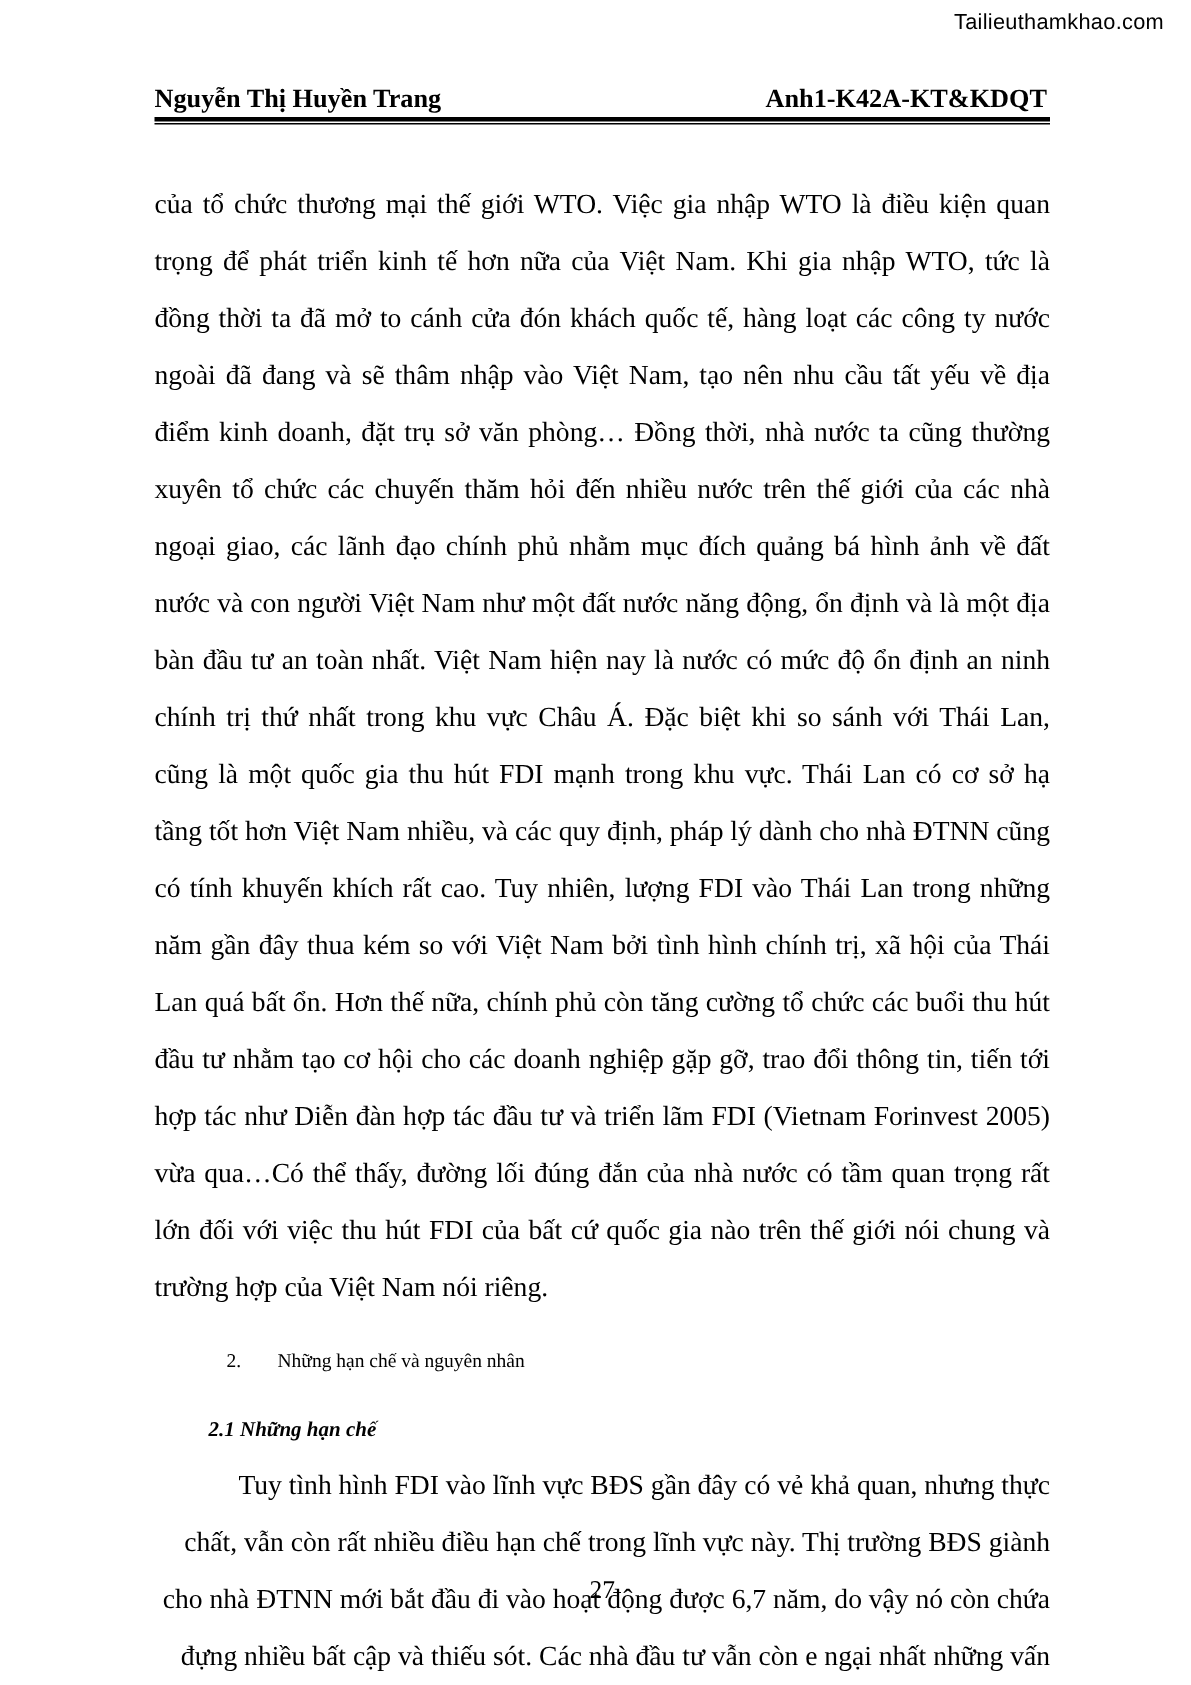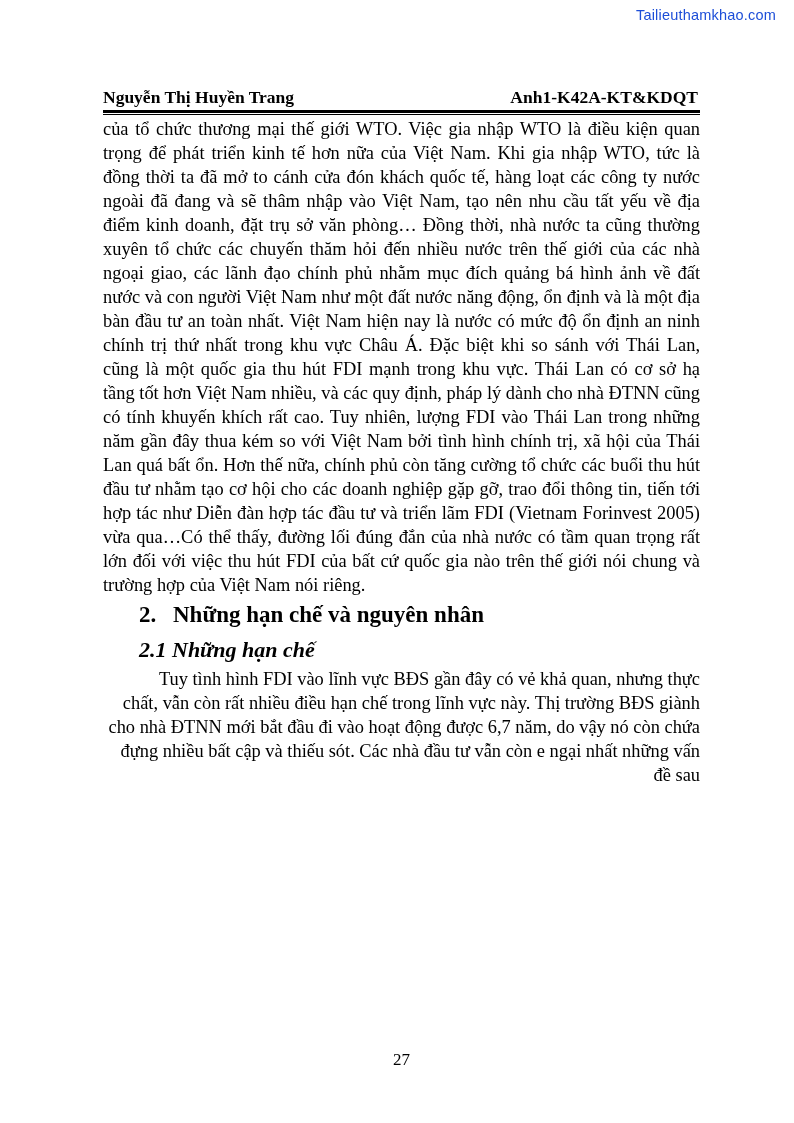--- a/index.html
+++ b/index.html
@@ -17,37 +17,37 @@
   }
 
   
   .watermark {
     position: absolute;
     top: 7px;
     right: 18px;
     font-family: "Liberation Sans", "DejaVu Sans", sans-serif;
     font-size: 14.5px;
     letter-spacing: 0.2px;
-    color: #1d4ed8;
+    color: #000000;
     white-space: nowrap;
   }
 
   
   .page {
     position: absolute;
     left: 103px;
     top: 0;
     width: 597px;
     height: 1123px;
   }
 
   
   .doc-header {
     position: absolute;
-    top: 88px;
+    top: 56px;
     left: 0;
     width: 597px;
     text-align: right;
   }
   .doc-header-row {
     display: flex;
     justify-content: space-between;
     align-items: baseline;
     font-size: 17.5px;
     line-height: 1.1;
@@ -72,52 +72,52 @@
   
   .doc-body {
     position: absolute;
     top: 117px;
     left: 0;
     width: 597px;
   }
   p.para {
     margin: 0;
     font-size: 18.4px;
-    line-height: 24px;
+    line-height: 38px;
     text-align: justify;
     text-justify: inter-word;
     -webkit-hyphens: none;
     hyphens: none;
   }
   p.para.flow {
     text-indent: 0;
   }
   p.para.indent {
     text-indent: 40px;
   }
   p.para.last-left {
     text-align: right;
   }
 
   
   .heading-l1 {
-    margin: 0;
-    font-size: 23px;
+    margin: 12px;
+    font-size: 13px;
     line-height: 35.2px;
-    font-weight: bold;
+    font-weight: normal;
     padding-left: 36px;
     white-space: nowrap;
   }
   .heading-l1 .num {
     display: inline-block;
     width: 34px;
   }
   .heading-l2 {
     margin: 0;
-    font-size: 22px;
+    font-size: 14px;
     line-height: 35.2px;
     font-weight: bold;
     font-style: italic;
     padding-left: 36px;
     white-space: nowrap;
   }
 
   
   .page-number {
     position: absolute;

